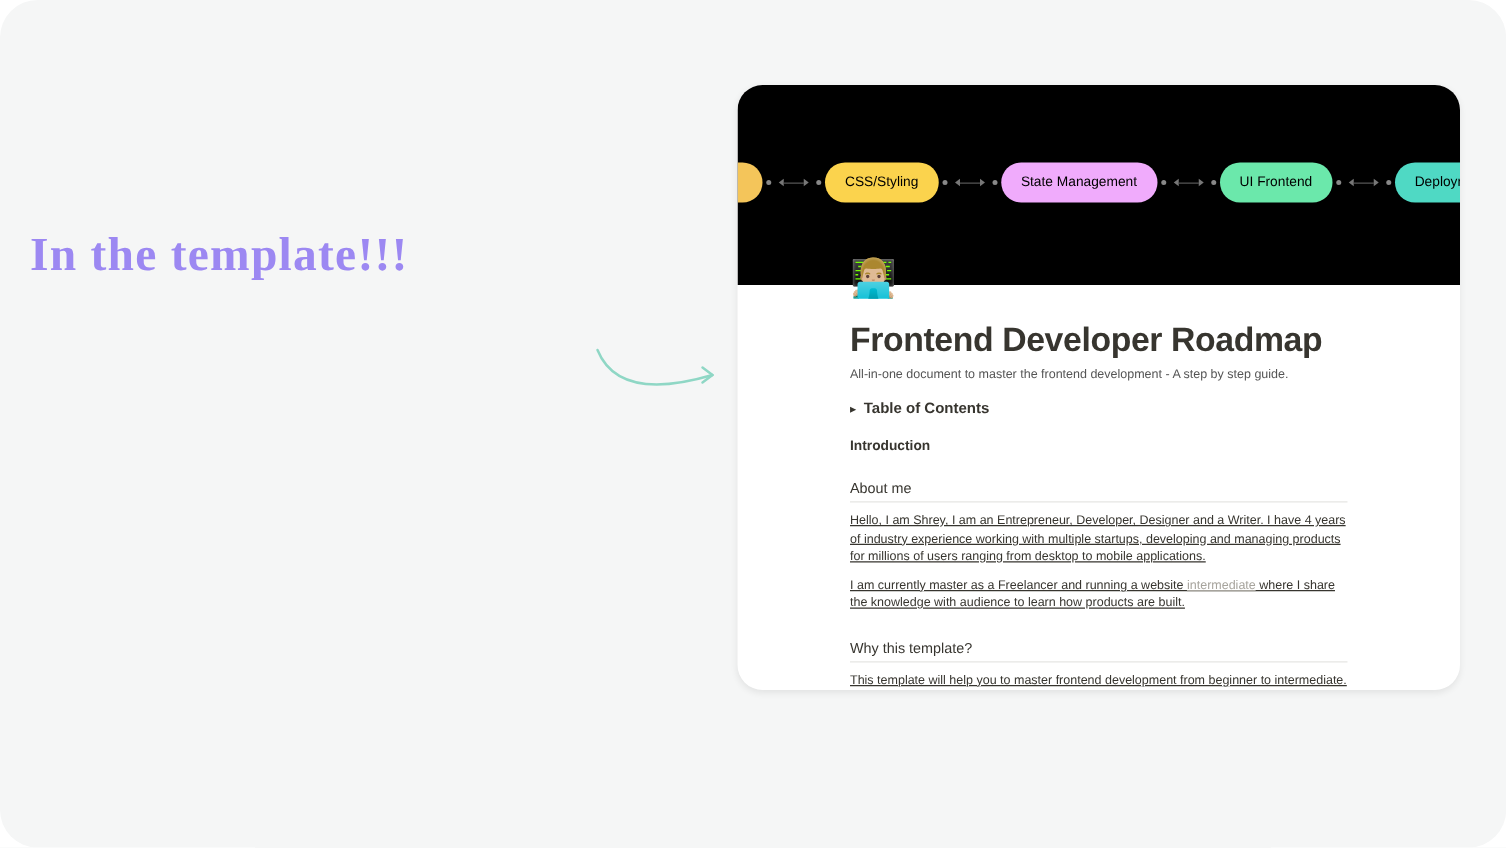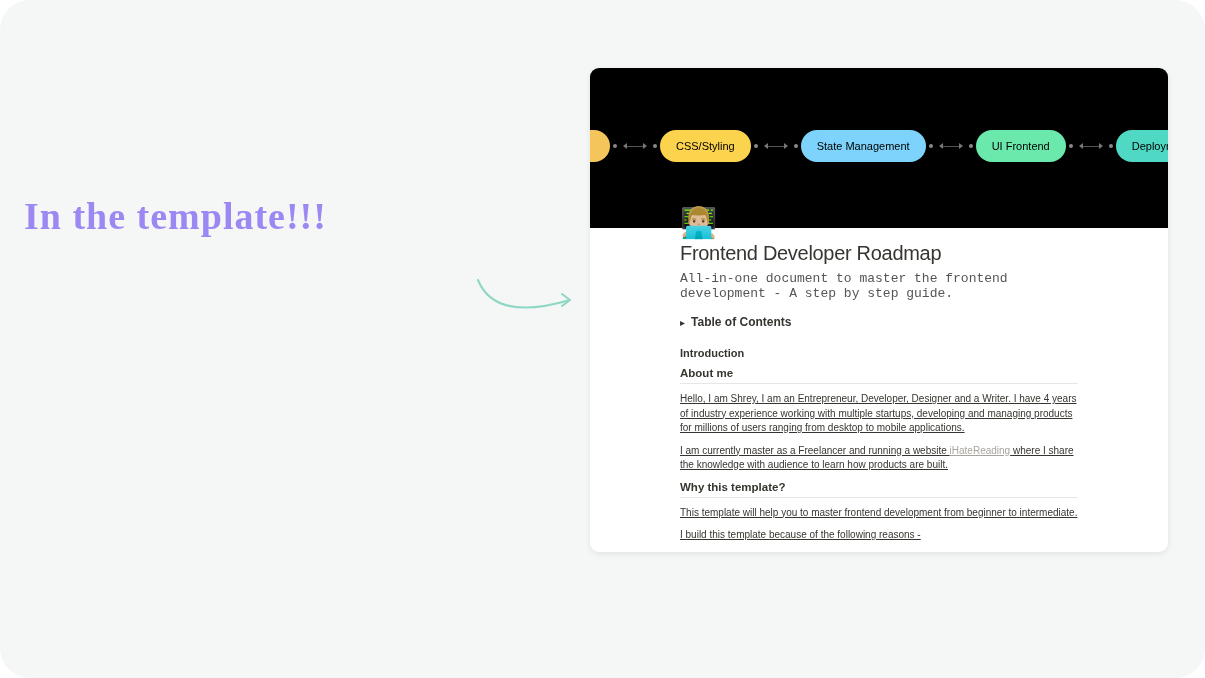--- a/index.html
+++ b/index.html
@@ -4,21 +4,21 @@
 <style>
   * { margin: 0; padding: 0; box-sizing: border-box; }
   html, body { width: 1205px; height: 678px; font-family: -apple-system, BlinkMacSystemFont, "Segoe UI", Helvetica, Arial, sans-serif; }
   .canvas {
     width: 1205px; height: 678px; background: #f5f6f6;
     border-radius: 30px; position: relative; overflow: hidden;
   }
 
   
   .left {
-    position: absolute; left: 24px; top: 194px; width: 440px;
+    position: absolute; left: 24px; top: 182px; width: 440px;
   }
   .headline {
     font-family: "Comic Sans MS", "Chalkboard SE", "Marker Felt", cursive;
     font-size: 38px;
     font-weight: 700;
     letter-spacing: 1px;
     color: #9c88f2;
     margin-bottom: 18px;
   }
   .bullets {
@@ -34,21 +34,21 @@
   }
 
   
   .arrow {
     position: absolute; left: 470px; top: 270px; width: 120px; height: 60px;
   }
 
   
   .doc {
     position: absolute; left: 590px; top: 68px; width: 578px; height: 484px;
-    background: #fff; border-radius: 9px; overflow: hidden;
+    background: #fff; border-radius: 20px; overflow: hidden;
     box-shadow: 0 2px 6px rgba(0,0,0,0.08);
   }
   .hero {
     height: 160px; background: #000; position: relative; overflow: hidden;
   }
   .flow {
     position: absolute; top: 58px; left: 0; right: 0; height: 40px;
     display: flex; align-items: center; white-space: nowrap;
   }
   .pill {
@@ -63,32 +63,32 @@
   .arr-l { width:0; height:0; border-right:4px solid #777; border-top:3px solid transparent; border-bottom:3px solid transparent; margin-left:3px; flex-shrink:0;}
 
   .avatar {
     position: absolute; left: 90px; top: 137px; font-size: 30px; z-index: 2;
   }
 
   .body {
     padding: 0 90px 0 90px; color: #37352f;
   }
   .doc-title {
-    font-size: 20px; font-weight: 400; margin-top: 14px; letter-spacing: -0.3px;
+    font-size: 27px; font-weight: 700; margin-top: 29px; letter-spacing: -0.3px;
   }
   .subtitle {
-    font-size: 13px; color: #555; margin-top: 6px; font-family: Liberation Mono, monospace;
+    font-size: 10px; color: #555; margin-top: 6px;
   }
   .toc {
     font-size: 12px; font-weight: 700; margin-top: 14px;
   }
   .toc::before { content: "▸"; font-size: 10px; margin-right: 6px; font-weight: 400; }
   .h2 { font-size: 11px; font-weight: 700; margin-top: 18px; }
   .h3 {
-    font-size: 11.5px; font-weight: 700; margin-top: 8px;
+    font-size: 11.5px; font-weight: 400; margin-top: 22px;
     border-bottom: 1px solid #e6e6e4; padding-bottom: 4px;
   }
   .para { font-size: 10px; color: #37352f; margin-top: 8px; line-height: 1.45; text-decoration: underline; }
   .link { color: #a7a49d; text-decoration: underline; }
 </style>
 </head>
 <body>
 
 <div class="canvas">
 
@@ -109,21 +109,21 @@
           <span class="arr-l"></span>
           <span class="seg"></span>
           <span class="arr-r"></span>
           <span class="dot"></span>
         <span class="pill" style="background:#fbd34d">CSS/Styling</span>
         <span class="dot"></span>
           <span class="arr-l"></span>
           <span class="seg"></span>
           <span class="arr-r"></span>
           <span class="dot"></span>
-        <span class="pill" style="background:#7dd3fc">State Management</span>
+        <span class="pill" style="background:#f0abfc">State Management</span>
         <span class="dot"></span>
           <span class="arr-l"></span>
           <span class="seg"></span>
           <span class="arr-r"></span>
           <span class="dot"></span>
         <span class="pill" style="background:#6be8ab">UI Frontend</span>
         <span class="dot"></span>
           <span class="arr-l"></span>
           <span class="seg"></span>
           <span class="arr-r"></span>
@@ -137,21 +137,21 @@
 
     <div class="body">
       <div class="doc-title">Frontend Developer Roadmap</div>
       <div class="subtitle">All-in-one document to master the frontend development - A step by step guide.</div>
       <div class="toc"><span>Table of Contents</span></div>
 
       <div class="h2">Introduction</div>
       <div class="h3">About me</div>
       <div class="para">Hello, I am Shrey, I am an Entrepreneur, Developer, Designer and a Writer. I have 4 years of industry experience working with multiple startups, developing and managing products for millions of users ranging from desktop to mobile applications.</div>
       <div class="para">
-        <span>I am currently master as a Freelancer and running a website </span><a class="link">iHateReading</a><span> where I share the knowledge with audience to learn how products are built.</span>
+        <span>I am currently master as a Freelancer and running a website </span><a class="link">intermediate</a><span> where I share the knowledge with audience to learn how products are built.</span>
       </div>
 
       <div class="h3">Why this template?</div>
       <div class="para">This template will help you to master frontend development from beginner to intermediate.</div>
       <div class="para">I build this template because of the following reasons -</div>
 
     </div>
   </div>
 
 </div>

